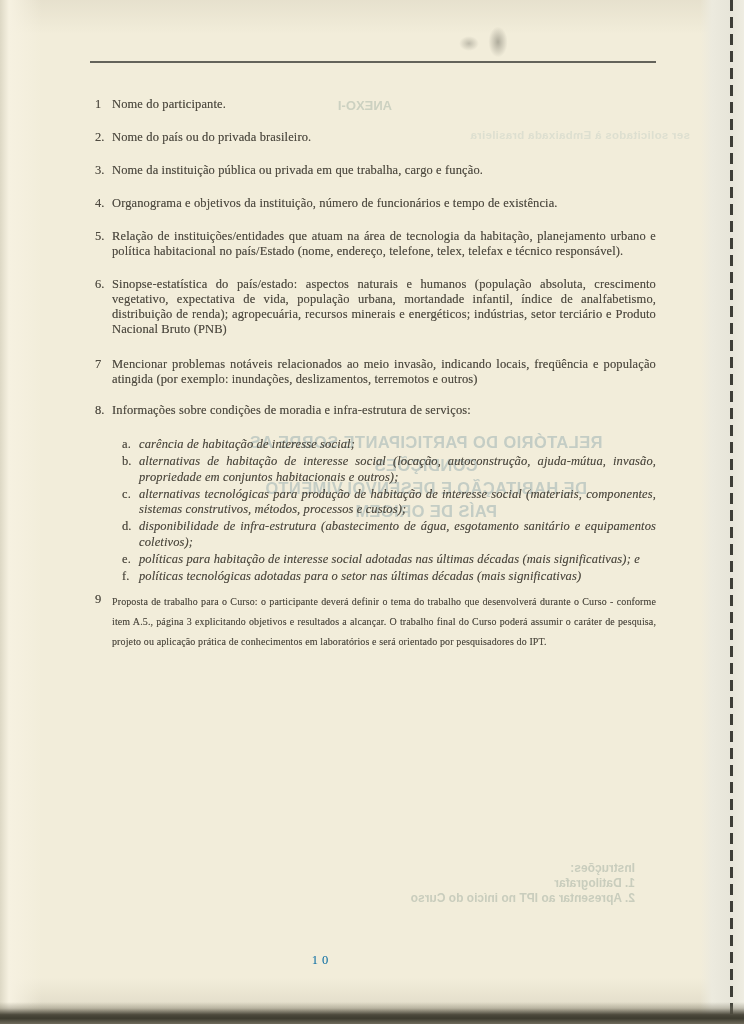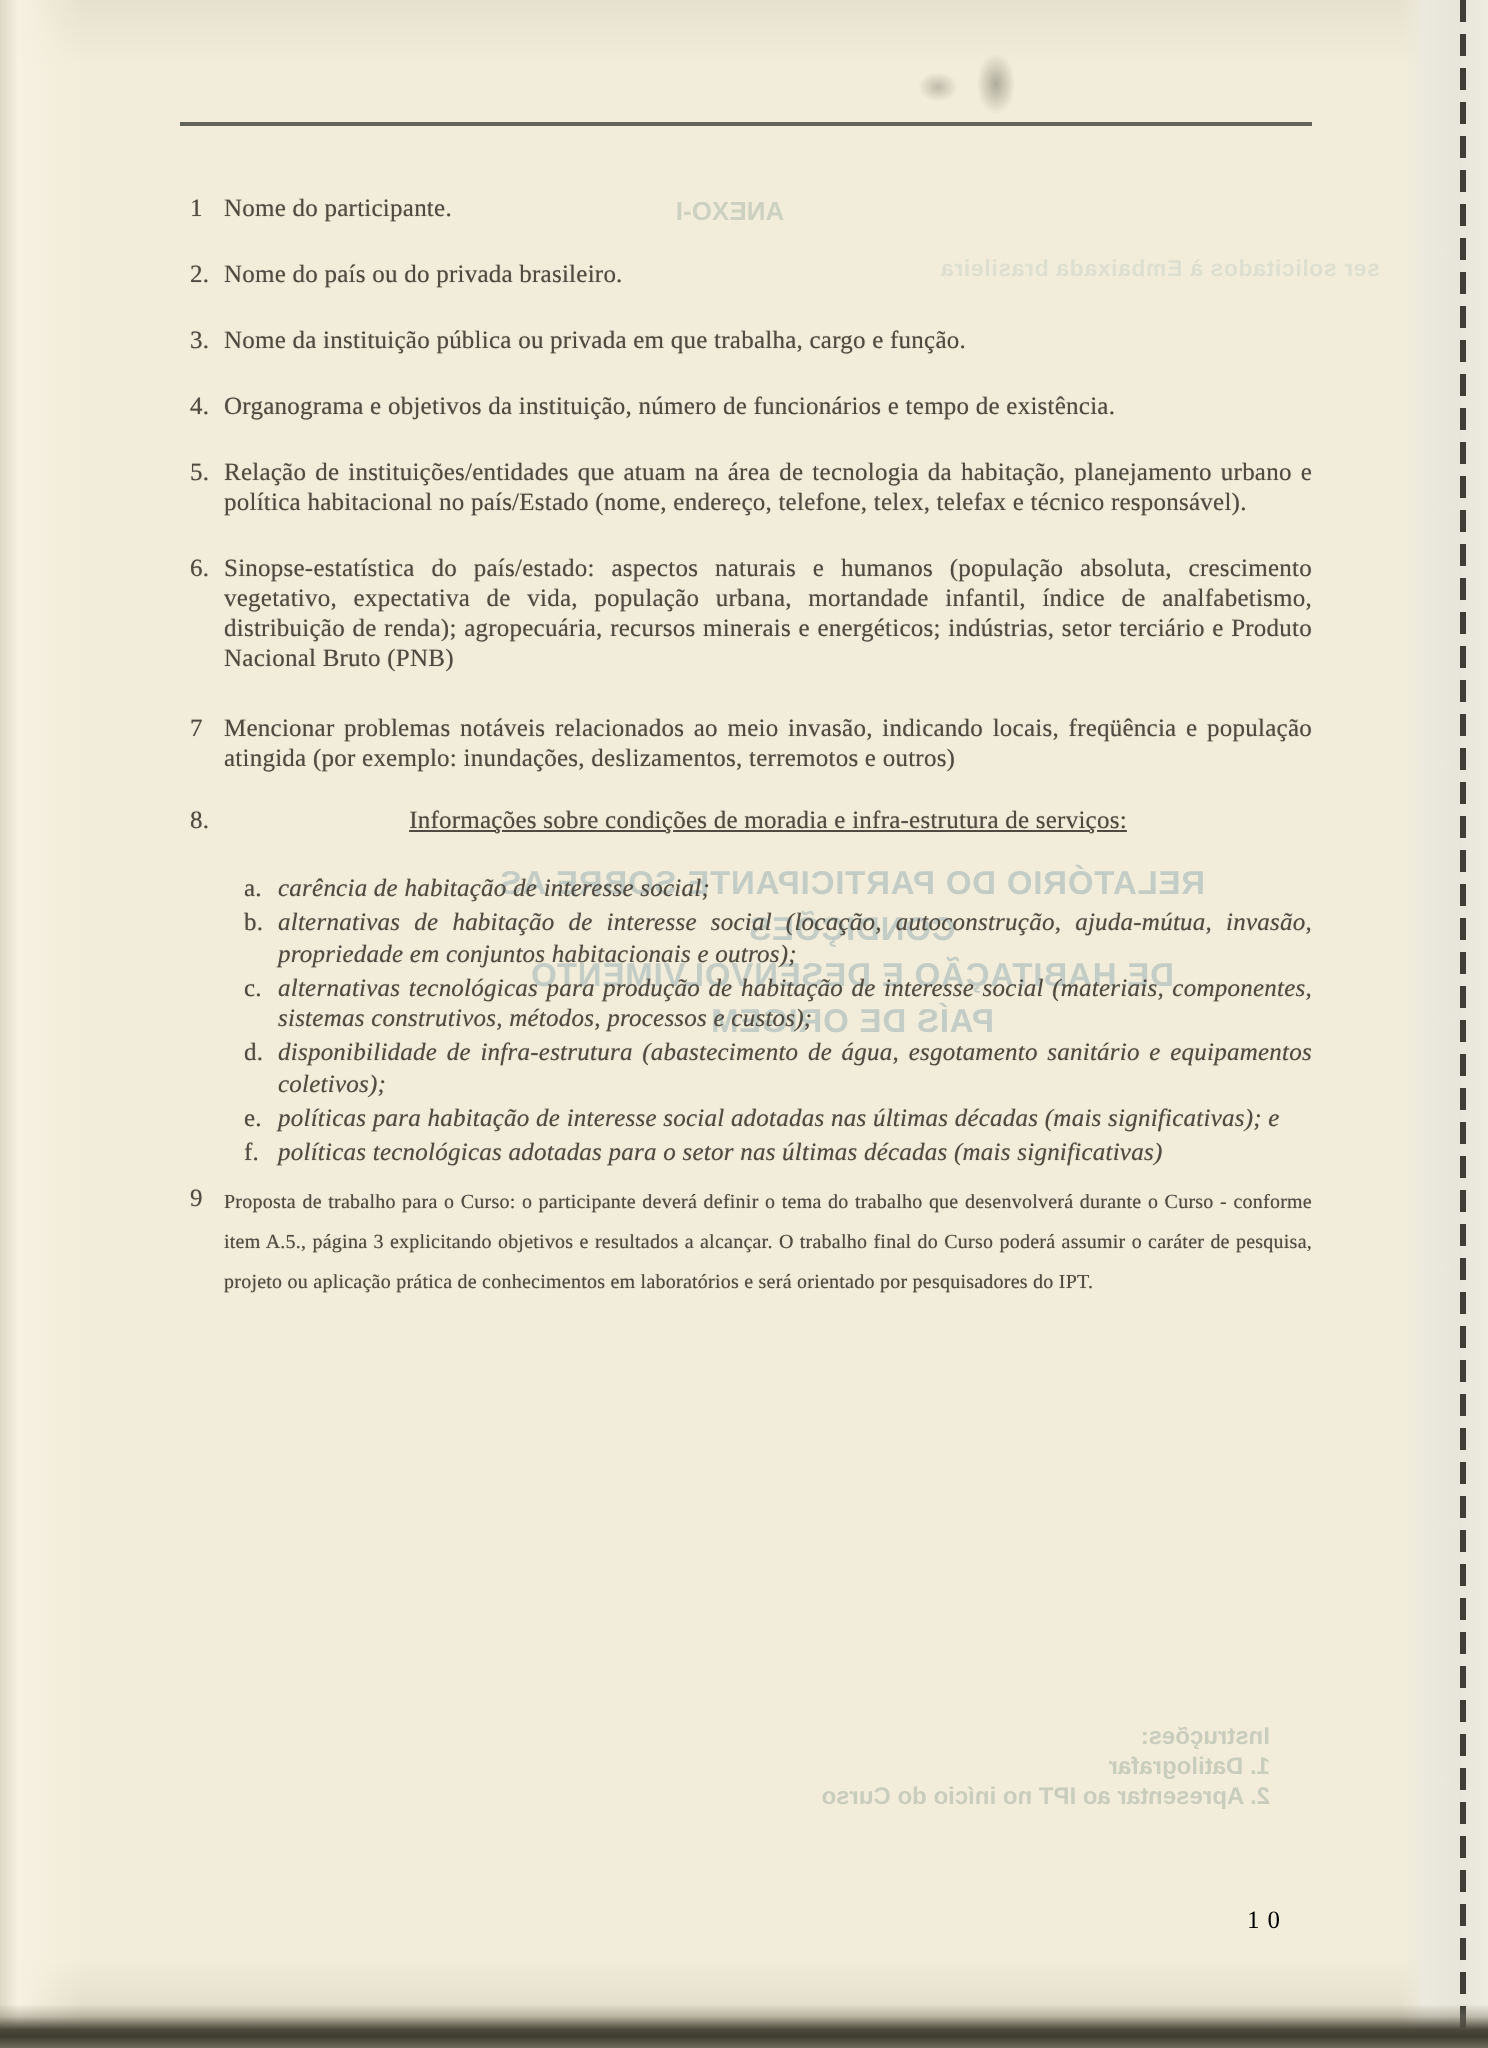--- a/index.html
+++ b/index.html
@@ -33,31 +33,31 @@
     font-size:12.5px;line-height:15px;letter-spacing:.12px;
     text-shadow:0 0 .5px rgba(79,75,65,.55);
   }
   .item{display:flex;margin-bottom:18px;}
   .item .marker{flex:0 0 17px;}
   .item .text{flex:1;text-align:justify;}
   .item.i6{margin-bottom:20px;}
   .item.i7{margin-bottom:16px;}
   .item.i8{margin-bottom:0;display:block;}
   .item.i8 .intro{display:flex;}
-  .item.i8 .intro .text{flex:1;text-align:center;text-decoration:underline;}
+  .item.i8 .intro .text{flex:1;text-align:left;}
   .sublist{margin:19px 0 8px 27px;}
   .subitem{display:flex;margin-bottom:1.5px;line-height:15.5px;}
   .subitem .marker{flex:0 0 17px;}
   .subitem .text{flex:1;text-align:justify;font-style:italic;}
   .item.i9{margin-bottom:0;}
   .item.i9 .text{font-size:10px;line-height:20px;}
 
   .page-number{
-    position:absolute;left:0;top:953px;width:644px;text-align:right;
-    font-size:12.5px;letter-spacing:4px;color:#000000;
+    position:absolute;left:0;top:953px;width:644px;text-align:center;
+    font-size:12.5px;letter-spacing:4px;color:#0369a1;
   }
 
   
   .bleed{
     position:absolute;transform:scaleX(-1);
     font-family:"Liberation Sans","DejaVu Sans",sans-serif;
     font-weight:bold;color:var(--bleed);pointer-events:none;
   }
   .bleed-anexo{left:328px;top:98px;width:74px;font-size:13px;color:#ccd1c1;text-align:center;}
   .bleed-note{left:388px;top:129px;width:302px;font-size:11.5px;color:#dddfd0;letter-spacing:.3px;}

